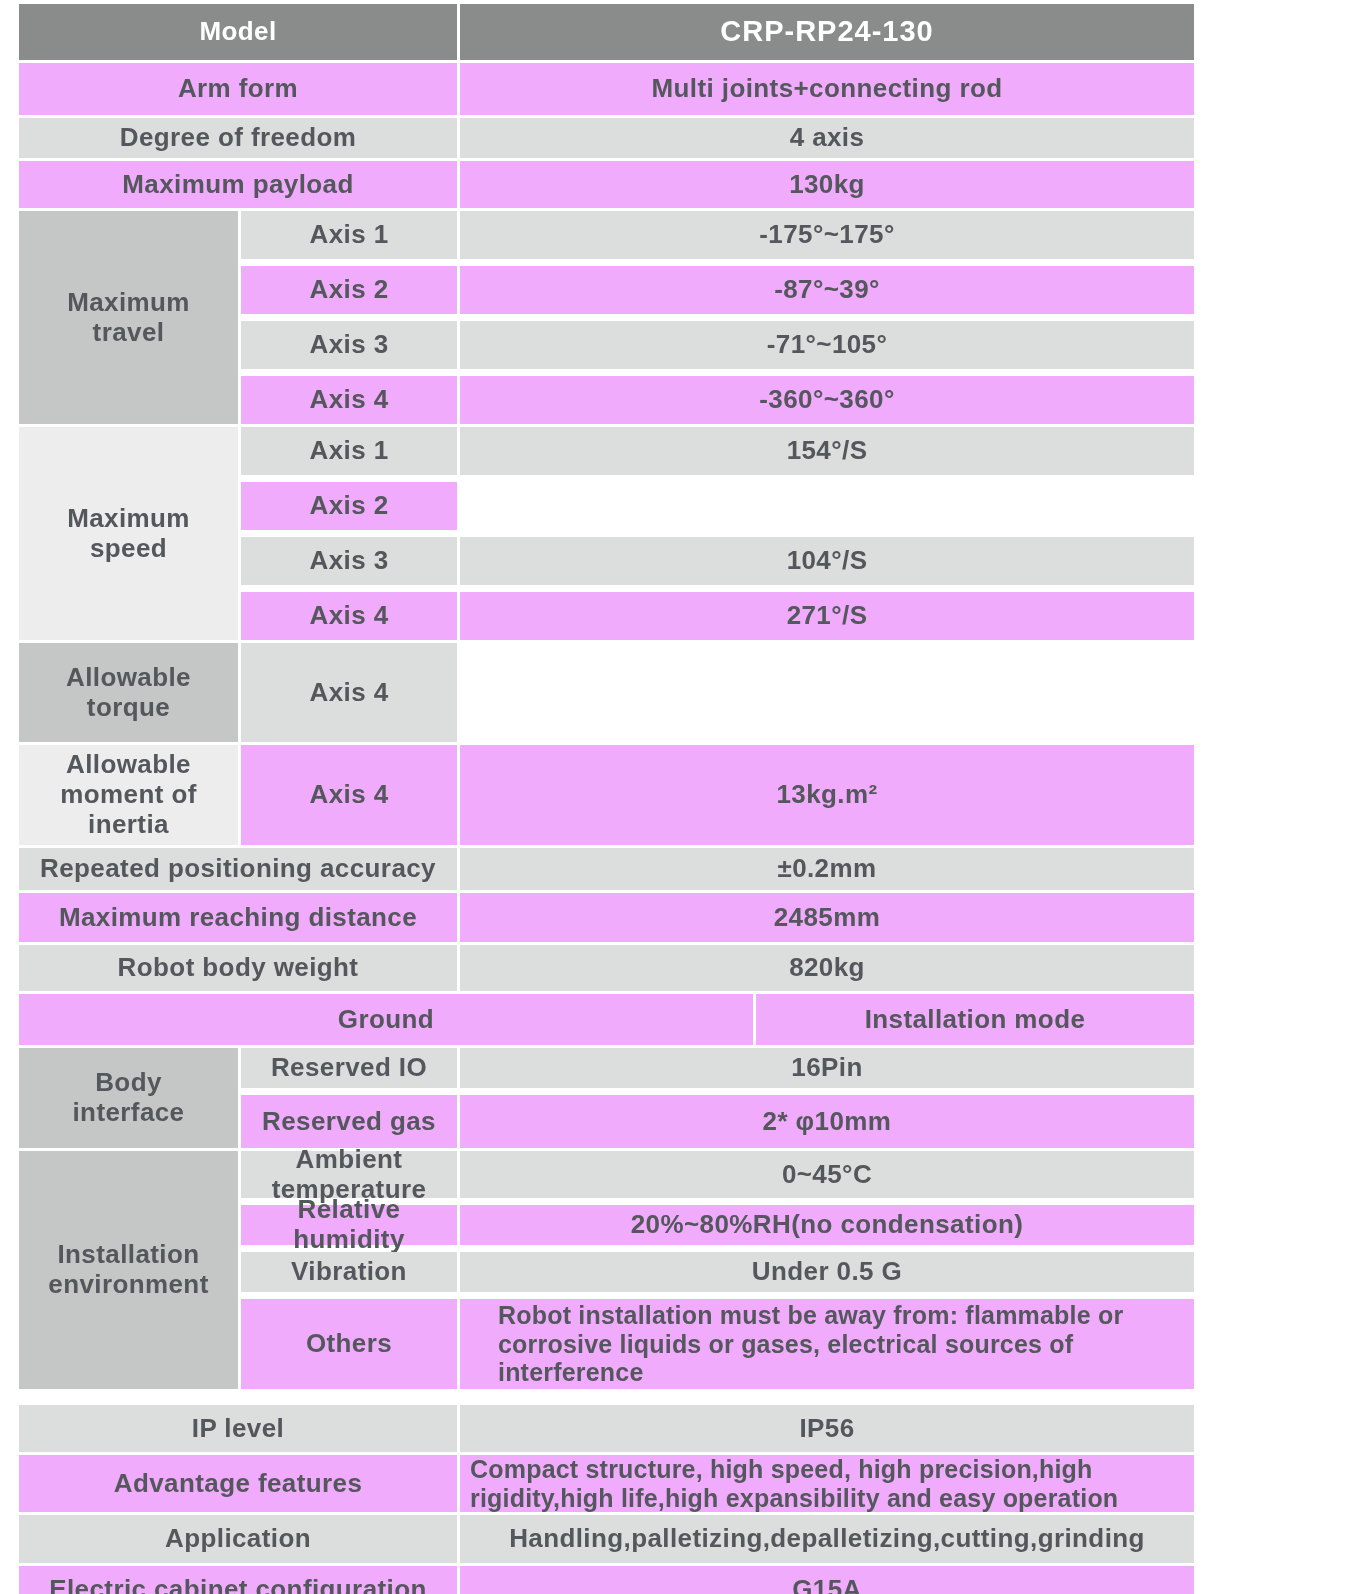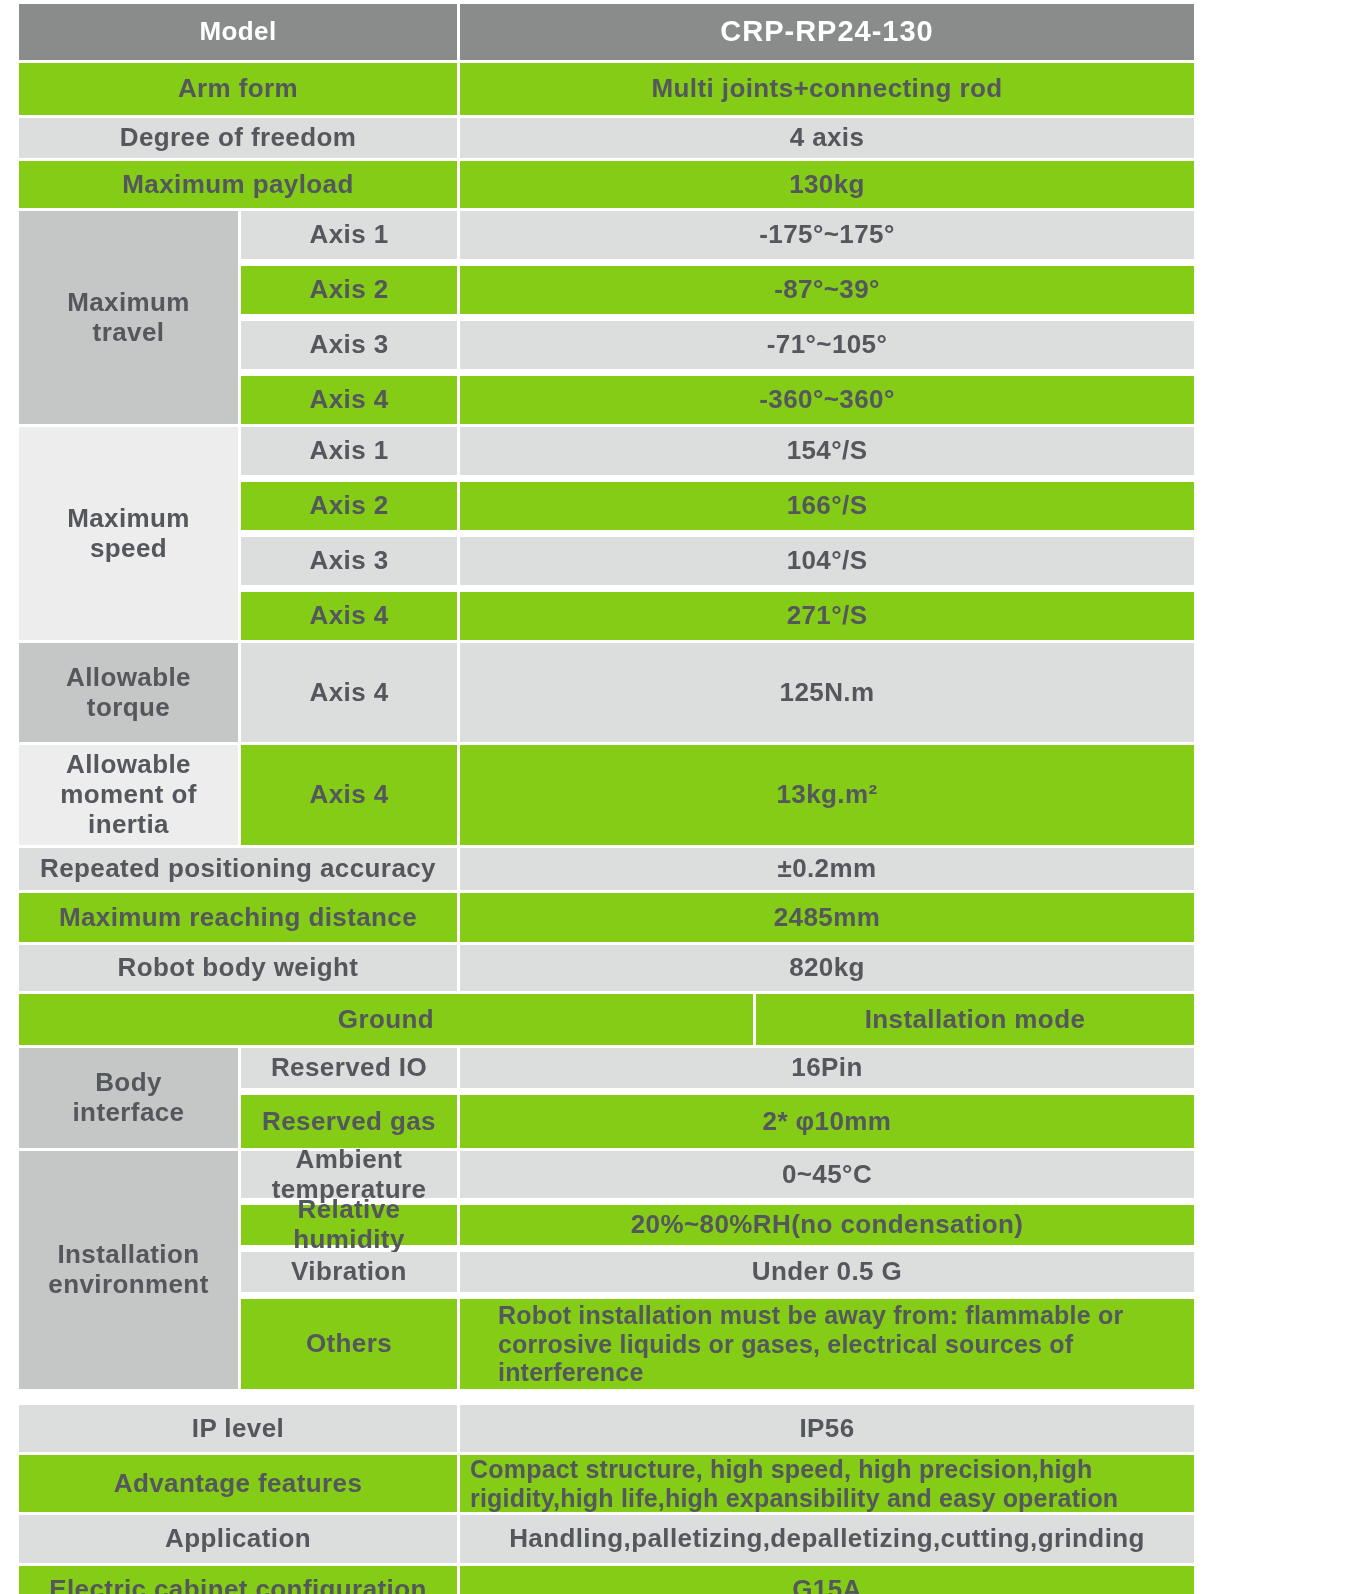--- a/index.html
+++ b/index.html
@@ -21,21 +21,21 @@
   }
   .lbl{width:438px;flex:0 0 438px;}
   .val{flex:1;}
   
   .group{display:flex;gap:3px;}
   .g-lbl{width:219px;flex:0 0 219px;padding:0 22px;}
   .g-rows{flex:1;display:flex;flex-direction:column;gap:7px;}
   .g-rows .sub{width:216px;flex:0 0 216px;padding:0 8px;}
   
   .gray .cell{background:#dcdedd;}
-  .white .cell{background:#84cc16;}
+  .white .cell{background:#f0abfc;}
   .g-dark{background:#c5c7c6 !important;}
   .g-light{background:#ededee !important;}
   .hdr .cell{background:#8a8c8b;color:#ffffff;}
   .hdr .val{font-size:29px;letter-spacing:1px;}
   
   .para{justify-content:flex-start;text-align:left;font-size:25px;letter-spacing:.2px;}
   .para.others{padding:0 40px 0 38px;}
   .para.adv{padding:0 6px 0 10px;}
   
   .gap-lg{border-radius:10px;}
@@ -95,39 +95,37 @@
 
   <div class="group">
     <div class="cell g-lbl g-light">Maximum speed</div>
     <div class="g-rows">
       <div class="row gray">
         <div class="cell sub h48">Axis 1</div>
         <div class="cell val h48">154°/S</div>
       </div>
       <div class="row white">
         <div class="cell sub h48">Axis 2</div>
-        <div class="cell val h48">166°/S</div>
       </div>
       <div class="row gray">
         <div class="cell sub h48">Axis 3</div>
         <div class="cell val h48">104°/S</div>
       </div>
       <div class="row white">
         <div class="cell sub h48">Axis 4</div>
         <div class="cell val h48">271°/S</div>
       </div>
     </div>
   </div>
 
   <div class="group">
     <div class="cell g-lbl g-dark">Allowable torque</div>
     <div class="g-rows">
       <div class="row gray">
         <div class="cell sub h99">Axis 4</div>
-        <div class="cell val h99">125N.m</div>
       </div>
     </div>
   </div>
 
   <div class="group">
     <div class="cell g-lbl g-light">Allowable moment of inertia</div>
     <div class="g-rows">
       <div class="row white">
         <div class="cell sub h100">Axis 4</div>
         <div class="cell val h100">13kg.m²</div>

